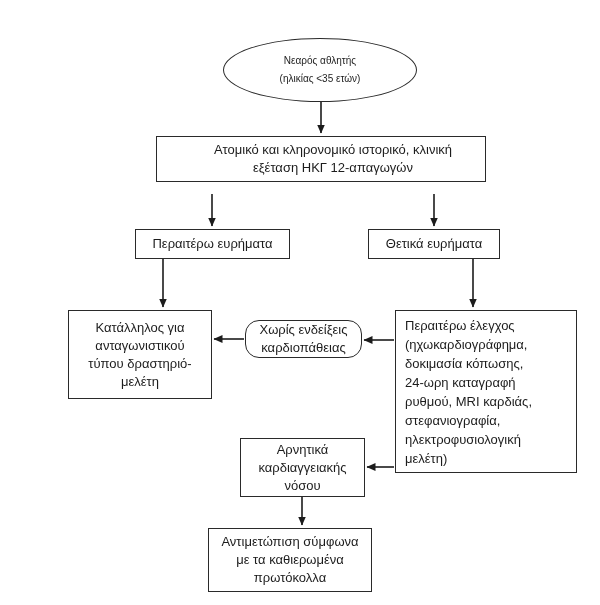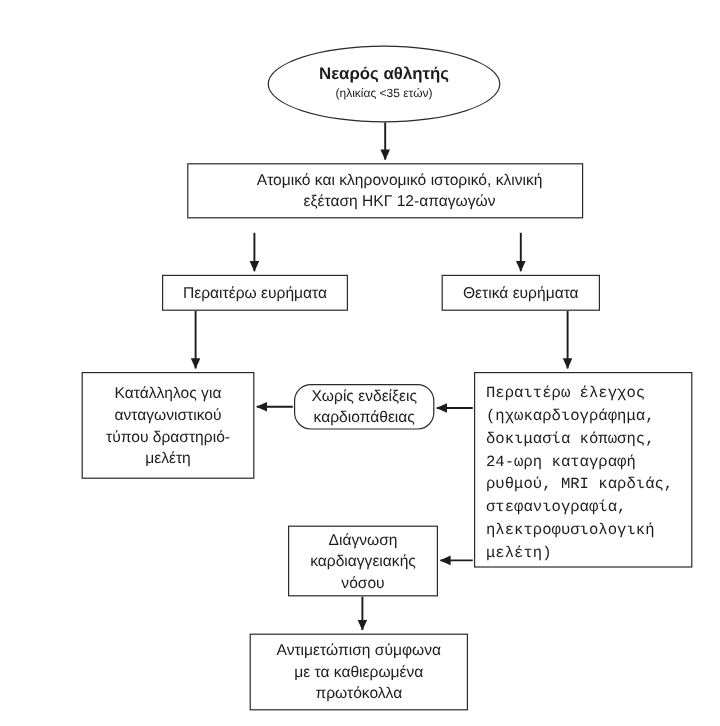--- a/index.html
+++ b/index.html
@@ -24,33 +24,32 @@
     display: flex;
     align-items: center;
     justify-content: center;
     text-align: center;
     font-size: 13px;
     line-height: 18px;
     white-space: pre-line;
   }
   .node.left-align {
     justify-content: flex-start;
-    align-items: center;
+    align-items: flex-start;
     text-align: left;
     line-height: 19px;
     padding: 5px 4px 0 9px;
-    font-family: Liberation Mono, monospace;
   }
   .ellipse {
     border-radius: 50%;
     flex-direction: column;
   }
   .ellipse .title {
-    font-weight: bold;
-    font-size: 14px;
+    font-weight: normal;
+    font-size: 10px;
   }
   .ellipse .subtitle {
     font-size: 10px;
   }
   #edges {
     position: absolute;
     left: 0;
     top: 0;
     pointer-events: none;
   }
@@ -116,24 +115,24 @@
 (ηχωκαρδιογράφημα,
 δοκιμασία κόπωσης,
 24-ωρη καταγραφή
 ρυθμού, MRI καρδιάς,
 στεφανιογραφία,
 ηλεκτροφυσιολογική
 μελέτη)</span>
   </div>
 
   <div class="node" style="left:240px; top:438px; width:125px; height:59px;">
-    <span>Διάγνωση
+    <span>Αρνητικά
 καρδιαγγειακής
 νόσου</span>
   </div>
 
-  <div class="node" style="left:208px; top:528px; width:182px; height:64px;">
+  <div class="node" style="left:208px; top:528px; width:164px; height:64px;">
     <span>Αντιμετώπιση σύμφωνα
 με τα καθιερωμένα
 πρωτόκολλα</span>
   </div>
 
 </div>
 
 </body></html>

